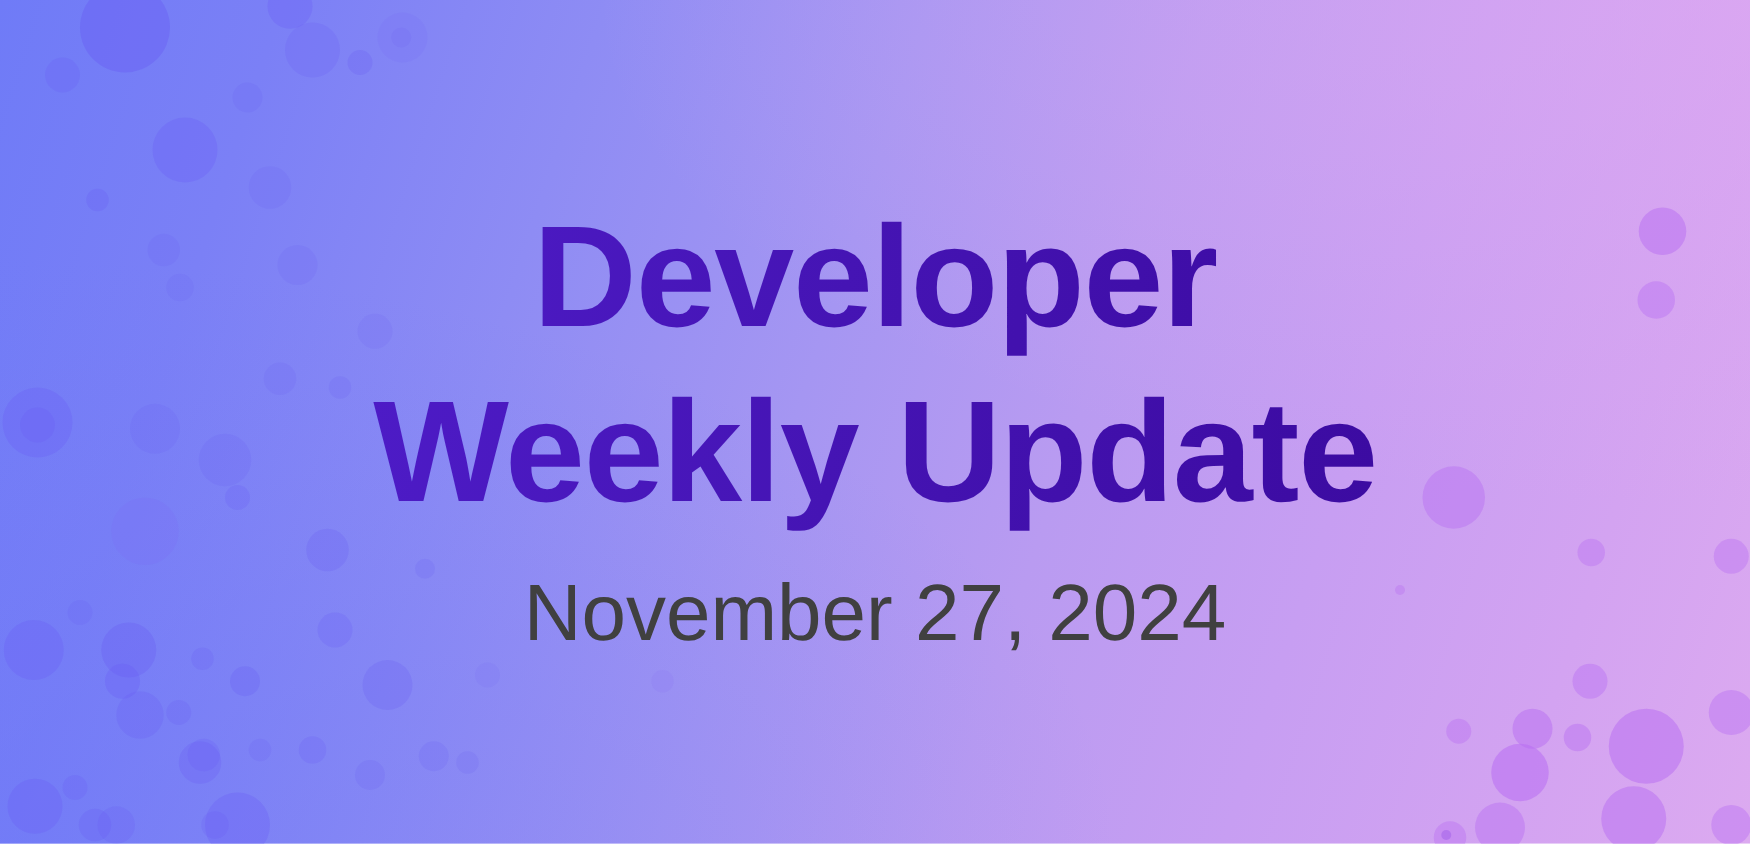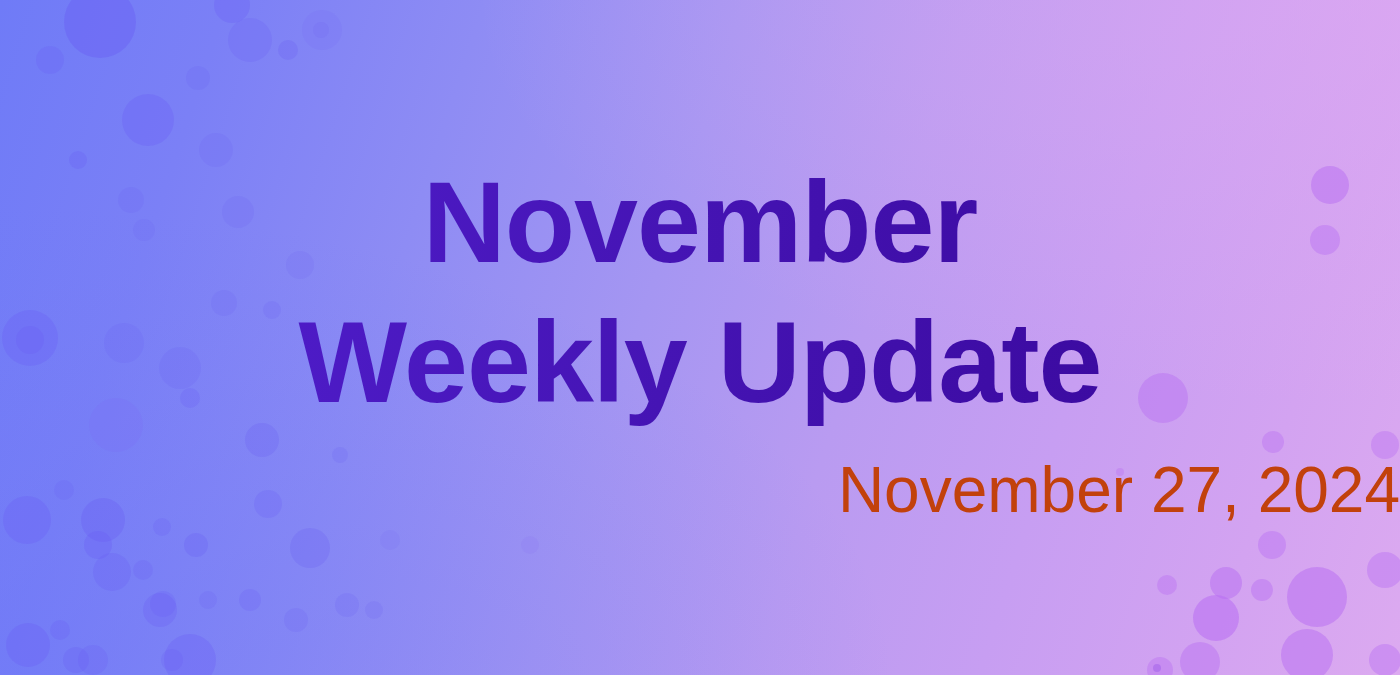--- a/index.html
+++ b/index.html
@@ -73,27 +73,27 @@
     color: transparent;
     -webkit-text-fill-color: transparent;
     white-space: pre-line;
   }
 
   .subtitle {
     position: absolute;
     left: 0;
     right: 0;
     top: 452px;
-    text-align: right;
+    text-align: center;
     font-size: 64px;
     line-height: 76px;
     font-weight: normal;
     letter-spacing: 0px;
     margin: 0;
-    color: #c2410c;
+    color: #404040;
   }
 </style>
 </head>
 <body>
 
 <div id="banner">
 
   <div class="bg-gradient"></div>
   <div class="bg-gradient-overlay"></div>
 
@@ -162,18 +162,18 @@
       <div class="bubble" style="left: 1167px; top: 585px; width: 20px; height: 20px; background: rgb(184, 110, 242); opacity: 0.4;"></div>
       <div class="bubble" style="left: 1307px; top: 655px; width: 52px; height: 52px; background: rgb(184, 110, 242); opacity: 0.5;"></div>
       <div class="bubble" style="left: 1200px; top: 662px; width: 40px; height: 40px; background: rgb(184, 110, 242); opacity: 0.45;"></div>
       <div class="bubble" style="left: 1160px; top: 670px; width: 26px; height: 26px; background: rgb(184, 110, 242); opacity: 0.4;"></div>
       <div class="bubble" style="left: 1385px; top: 660px; width: 32px; height: 32px; background: rgb(184, 110, 242); opacity: 0.42;"></div>
       <div class="bubble" style="left: 1120px; top: 472px; width: 8px; height: 8px; background: rgb(184, 110, 242); opacity: 0.35;"></div>
       <div class="bubble" style="left: 1157px; top: 668px; width: 8px; height: 8px; background: rgb(157, 90, 232); opacity: 0.45;"></div>
     </div>
 
   <div class="content">
-    <h1 class="title">November
+    <h1 class="title">Developer
 Weekly Update</h1>
     <p class="subtitle">November 27, 2024</p>
   </div>
 
 </div>
 
 </body></html>

